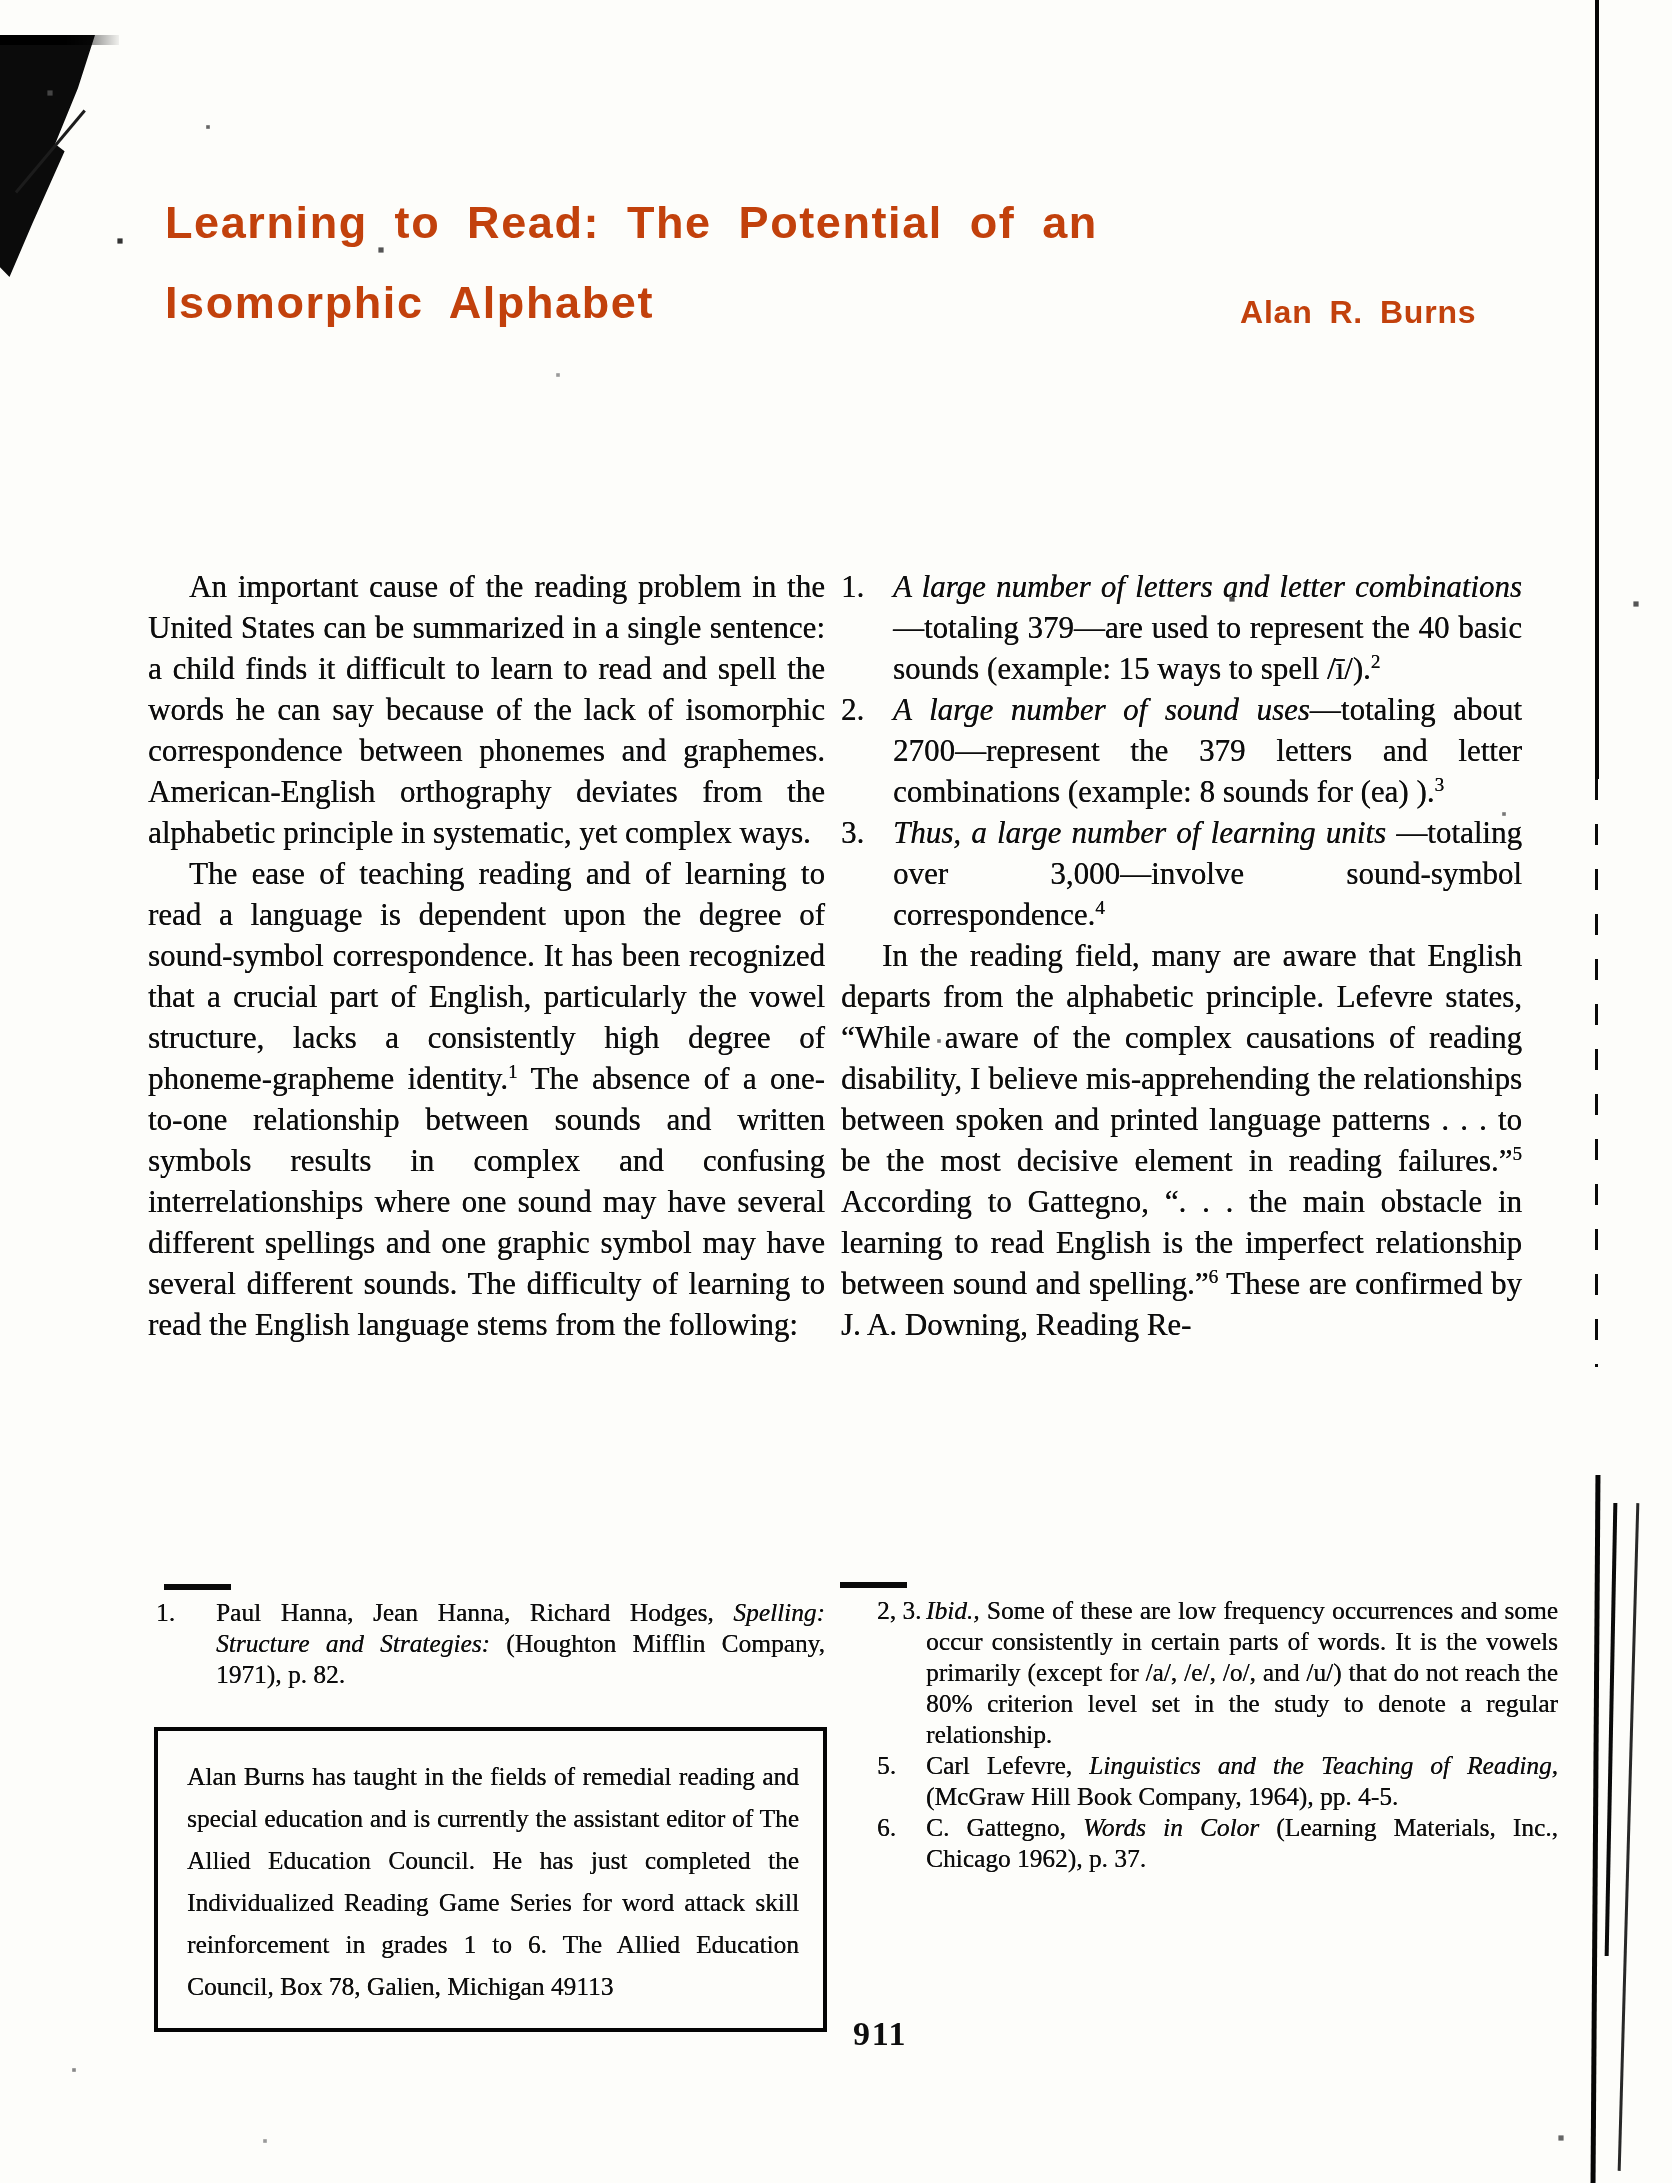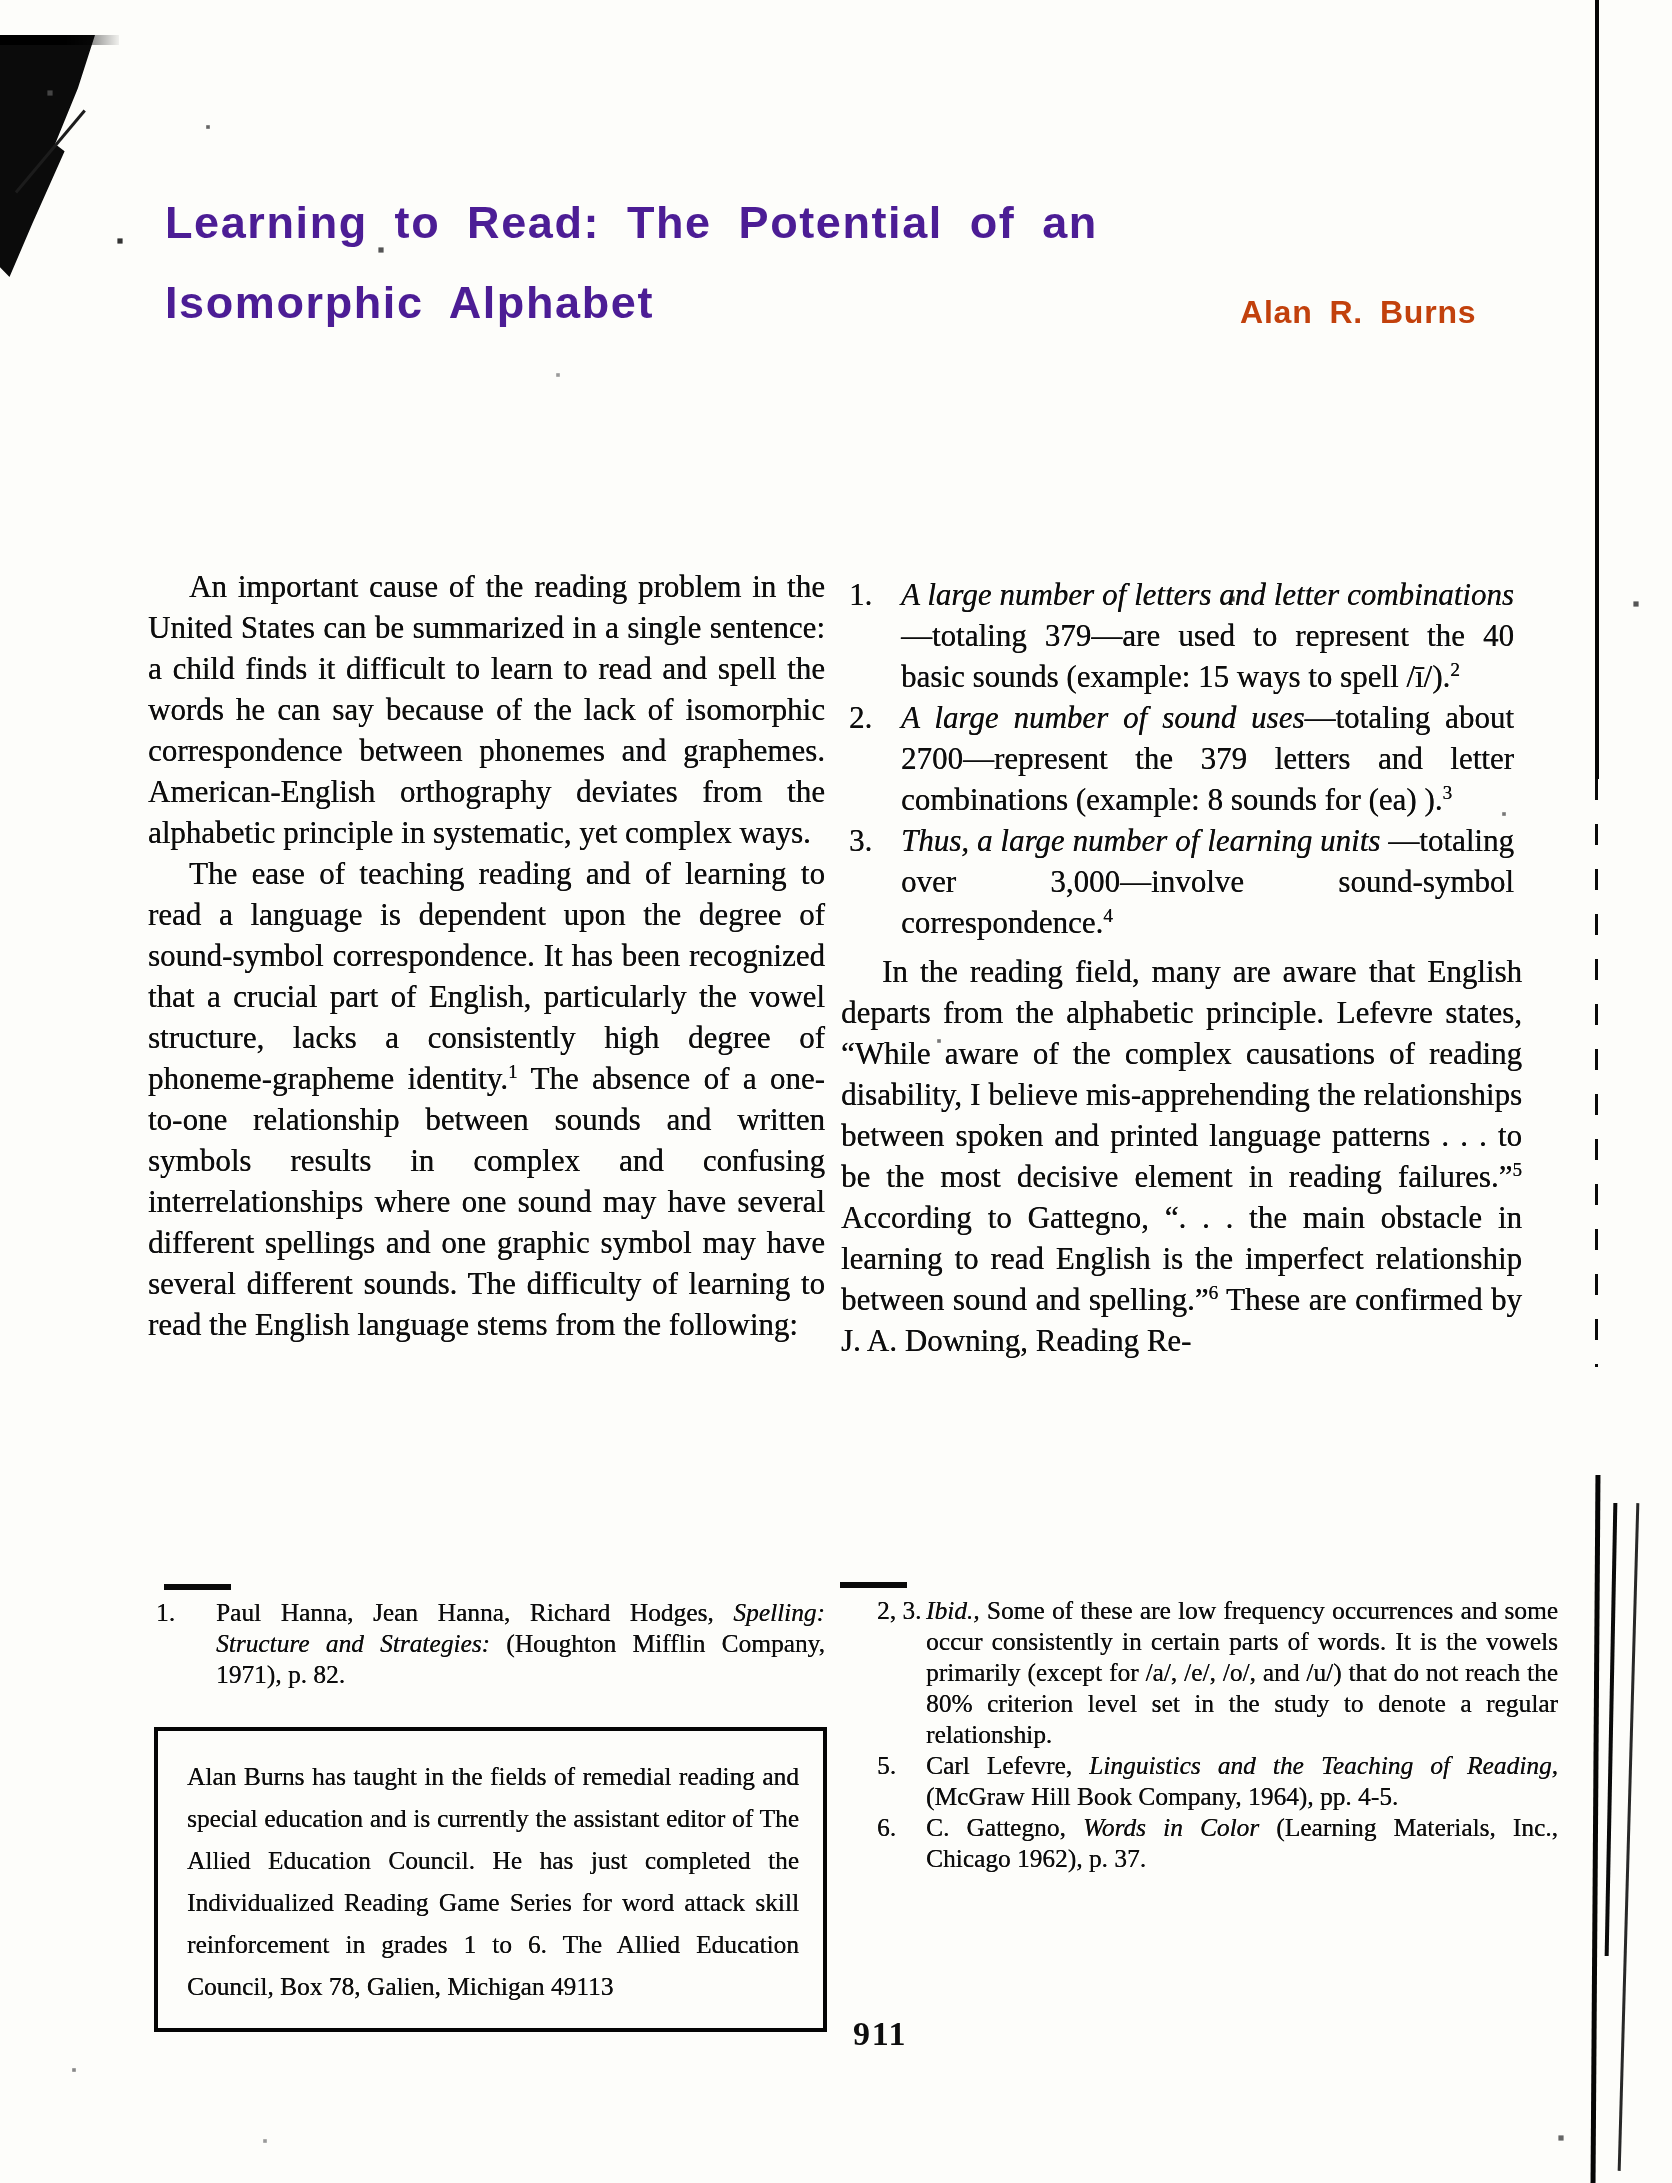--- a/index.html
+++ b/index.html
@@ -9,37 +9,37 @@
     background:#fdfdfa;
     overflow:hidden;
     font-family:"Liberation Serif", serif;
     color:#0d0d0d;
   }
   
   .title{
     position:absolute;left:165px;top:153px;width:1193px;
     font-family:"Liberation Sans", sans-serif;
     font-weight:700;font-size:45px;line-height:80px;
-    letter-spacing:1.6px;word-spacing:12.7px;color:#4c1d95;
+    letter-spacing:1.6px;word-spacing:12.7px;color:#c2410c;
   }
   .author{
     position:absolute;left:1240px;top:294px;
     font-family:"Liberation Sans", sans-serif;
     font-weight:700;font-size:32px;letter-spacing:0.8px;word-spacing:7.2px;color:#c2410c;
   }
   
   .col{
     position:absolute;top:566px;
     font-size:31px;line-height:41px;text-align:justify;
     text-shadow:0.2px 0 0 #111;
   }
   .col-left{left:148px;width:677px;}
   .col-right{left:841px;width:681px;}
   .para{text-indent:41px;margin:0;}
-  .num-list{margin:8px;padding:0;list-style:none;}
+  .num-list{margin:0;padding:0;list-style:none;}
   .num-item{padding-left:52px;text-indent:-52px;}
   .num-item .num{display:inline-block;min-width:52px;text-indent:0;}
   .after-list{}
   .it{font-style:italic;}
   sup{font-size:0.62em;line-height:0;vertical-align:super;}
   
   .fn-rule{position:absolute;width:67px;height:5.6px;background:#0a0a0a;}
   .fn-rule-left{left:164px;top:1584px;}
   .fn-rule-right{left:840px;top:1582px;}
   .fnotes{

